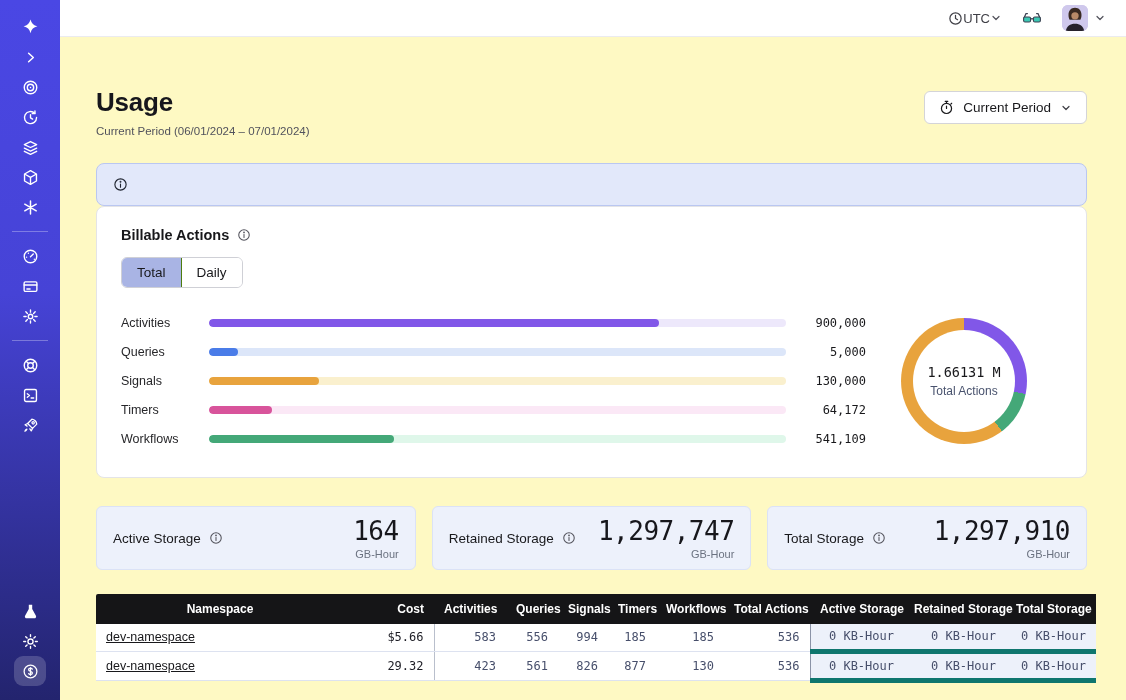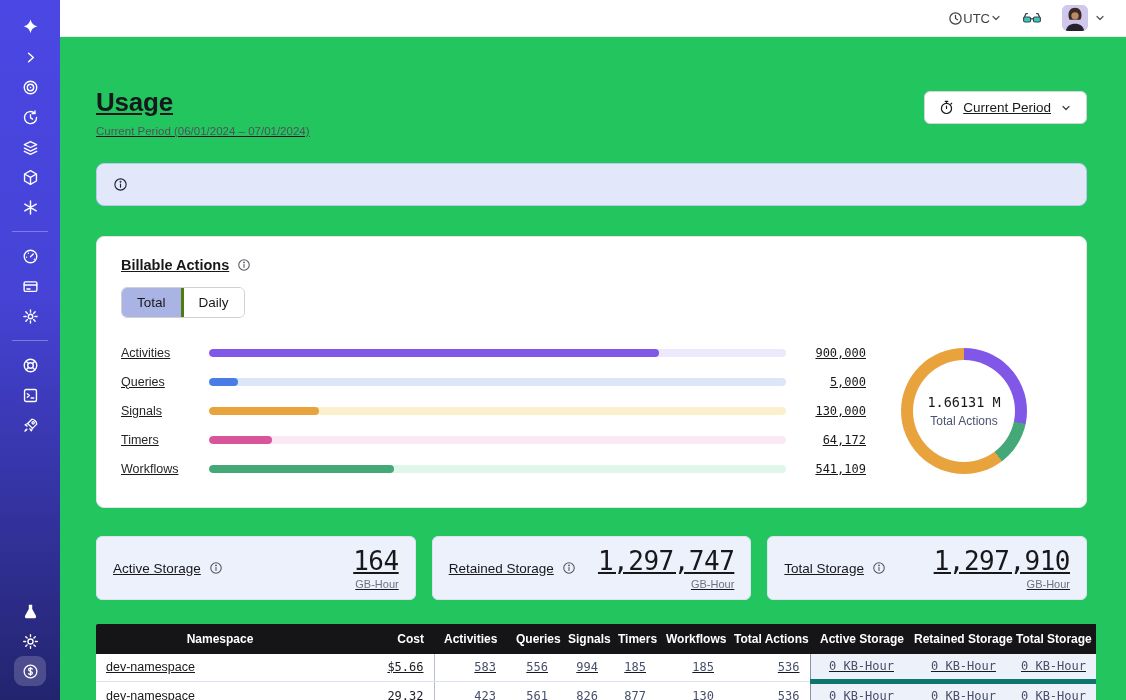--- a/index.html
+++ b/index.html
@@ -17,36 +17,36 @@
 
   
   .main-col { flex:1; display:flex; flex-direction:column; min-width:0; }
   .topbar { height:37px; flex:none; background:#fff; border-bottom:1px solid #ebebef;
     display:flex; align-items:center; justify-content:flex-end; gap:20px; padding:0 20px; }
   .tz { display:flex; align-items:center; font-size:13px; color:#3f3f46; cursor:pointer; }
   .avatar-wrap { display:flex; align-items:center; gap:6px; cursor:pointer; }
   .avatar { width:26px; height:26px; border-radius:6px; overflow:hidden; background:#cfc8ec; }
 
   
-  .content { flex:1; padding:50px 39px 0 36px; overflow:hidden; background:#22c55e;text-decoration:underline; }
+  .content { flex:1; padding:50px 39px 0 36px; overflow:hidden; background:#fef9c3; }
   .page-head { display:flex; justify-content:space-between; align-items:flex-start; }
   h1 { font-size:26px; font-weight:700; letter-spacing:-.2px; color:#17171c; }
   .subtitle { margin-top:7px; font-size:11.5px; color:#51525c; }
   .period-btn { display:flex; align-items:center; gap:9px; background:#fff; border:1px solid #d4d4d8; border-radius:6px;
     padding:8px 14px; font-size:13.5px; color:#18181b; cursor:pointer; margin-top:4px; }
 
   .banner { margin-top:26px; background:#e2e8fa; border:1px solid #bac7f1; border-radius:8px;
     padding:13px 16px; font-size:12.5px; color:#1f2430; display:flex; align-items:center; gap:8px; }
 
   
-  .card { margin-top:30px; background:#fff; border:1px solid #e4e4e7; border-radius:8px; padding:20px 24px 24px; }
+  .card { background:#fff; border:1px solid #e4e4e7; border-radius:8px; padding:20px 24px 24px; }
   .card-title { display:flex; align-items:center; gap:8px; font-size:14.5px; font-weight:700; color:#18181b; }
   .tabs { display:inline-flex; margin-top:14px; border:1px solid #cfd0d6; border-radius:6px; overflow:hidden; background:#fff; }
   .tab { padding:7px 15px; font-size:13.5px; color:#18181b; cursor:pointer; background:#fff; }
-  .tab.selected { background:#a9b4e4; border-right:3px solid #4d7c0f; }
+  .tab.selected { background:#a9b4e4; border-right:1px solid #4d7c0f; }
 
   .chart-row { margin-top:20px; display:flex; align-items:center; }
   .bars { flex:1; min-width:0; }
   .bar-row { display:flex; align-items:center; height:29px; }
   .bar-label { width:88px; flex:none; font-size:12.5px; color:#27272a; }
   .bar-track { flex:1; height:8px; border-radius:4px; position:relative; margin-right:16px; overflow:hidden; }
   .bar-fill { position:absolute; left:0; top:0; height:100%; border-radius:4px; }
   .bar-value { width:64px; flex:none; text-align:right; font-family:"DejaVu Sans Mono",monospace; font-size:12px; color:#18181b; }
 
   .donut-wrap { width:196px; flex:none; display:flex; justify-content:center; }

